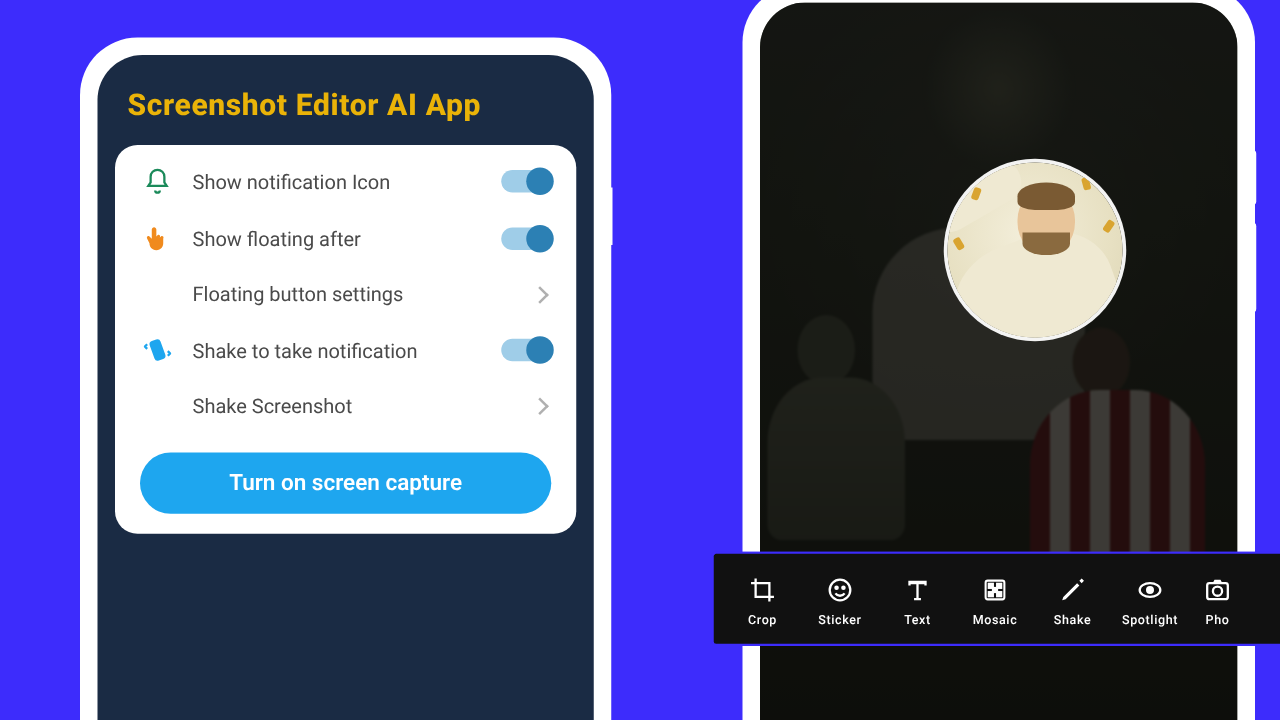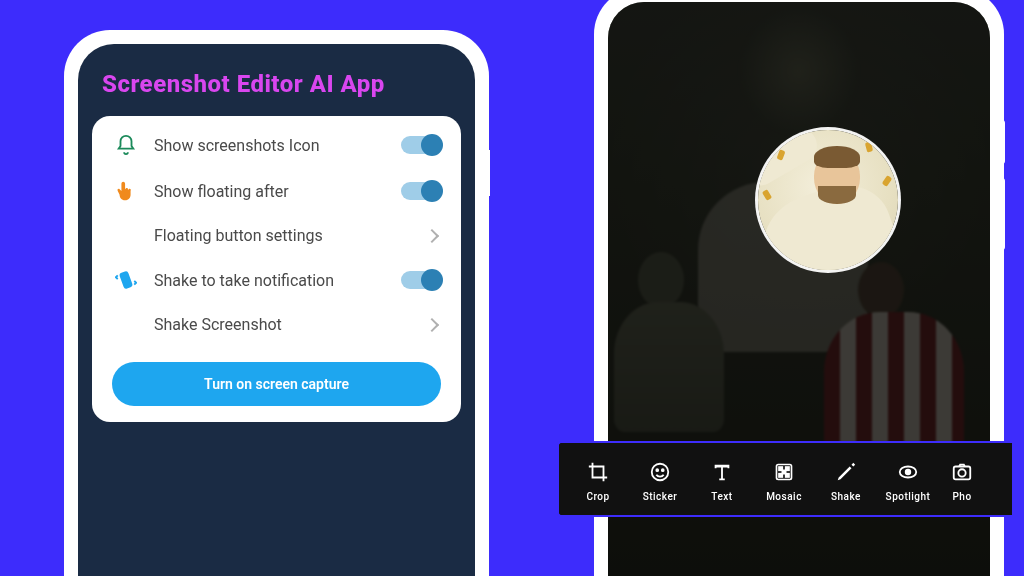--- a/index.html
+++ b/index.html
@@ -27,21 +27,21 @@
   .phone1-inner {
     width: 100%;
     height: 100%;
     background: #1a2b44;
     border-radius: 36px;
     padding: 18px 14px;
     display: flex;
     flex-direction: column;
   }
   .title {
-    color: #d946ef;
+    color: #eab308;
     font-weight: 800;
     font-size: 24px;
     letter-spacing: 0.5px;
     padding: 8px 6px 18px 10px;
   }
   .card {
     background: #fff;
     border-radius: 18px;
     padding: 6px 0;
     flex: 0 0 auto;
@@ -89,21 +89,21 @@
     border-right: 2px solid #b0b0b0;
     border-top: 2px solid #b0b0b0;
     transform: rotate(45deg);
     margin-right: 4px;
   }
 
   .capture-btn {
     margin: 16px 20px 10px;
     background: #1ea6ef;
     color: #fff;
-    font-size: 14px;
+    font-size: 18px;
     font-weight: 600;
     text-align: center;
     padding: 14px 10px;
     border-radius: 28px;
   }
 
   
   .phone2 {
     position: absolute;
     left: 594px;
@@ -205,21 +205,21 @@
   }
   .confetti { position: absolute; width: 6px; height: 10px; background: #d9a430; border-radius: 2px; }
   .c1 { left: 20px; top: 20px; transform: rotate(20deg); }
   .c2 { left: 108px; top: 12px; transform: rotate(-15deg); }
   .c3 { left: 126px; top: 46px; transform: rotate(35deg); }
   .c4 { left: 6px; top: 60px; transform: rotate(-30deg); }
 
   
   .toolbar {
     position: absolute;
-    left: 557px;
+    left: 569px;
     top: 441px;
     width: 455px;
     height: 76px;
     background: #111;
     border: 2px solid #3d2cfc;
     border-right: none;
     border-radius: 4px 0 0 4px;
     display: flex;
     align-items: center;
     padding: 6px 4px 4px 8px;
@@ -268,21 +268,21 @@
 
       <div class="card">
 
         <div class="row">
           <div class="iconcol">
             <svg width="22" height="22" viewBox="0 0 24 24" fill="none" stroke="#1b8a5a" stroke-width="2">
               <path d="M6 8a6 6 0 1 1 12 0v5l2 3H4l2-3V8z"></path>
                 <path d="M10 20a2 2 0 0 0 4 0"></path>
             </svg>
           </div>
-          <div class="label">Show screenshots Icon</div>
+          <div class="label">Show notification Icon</div>
           <div class="switch"></div>
         </div>
 
 
         <div class="row">
           <div class="iconcol">
             <svg width="22" height="22" viewBox="0 0 24 24" fill="#f08a1d">
               <path d="M9 2c1 0 2 1 2 2v6l1-1c1-1 3 0 2 2l1-1c1-1 3 0 2 2v4c0 3-2 6-6 6s-6-3-6-6l-2-4c-1-2 1-3 2-2l2 2V4c0-1 1-2 2-2z"></path>
             </svg>
           </div>

